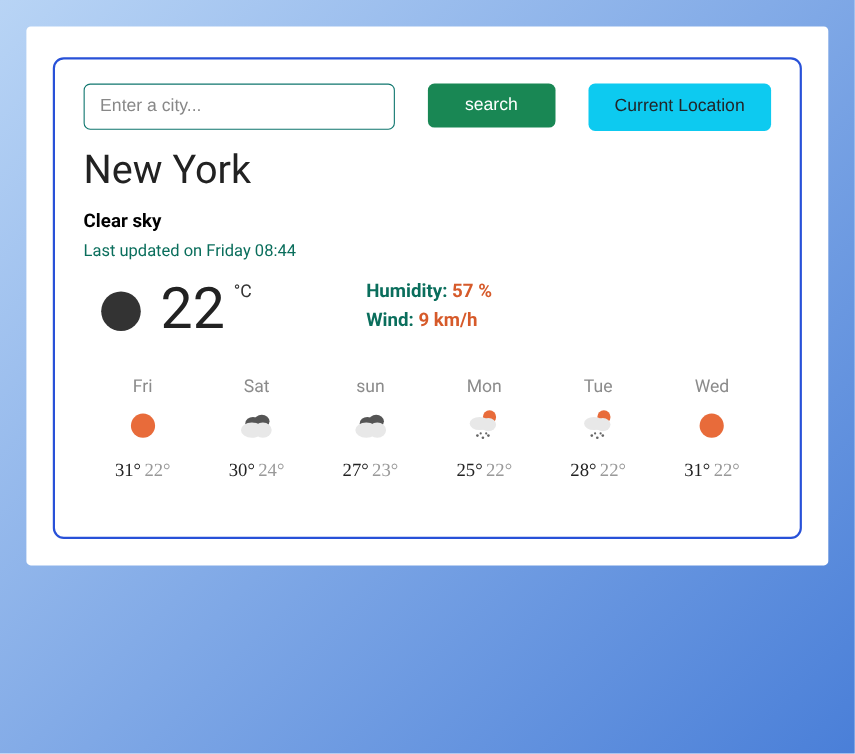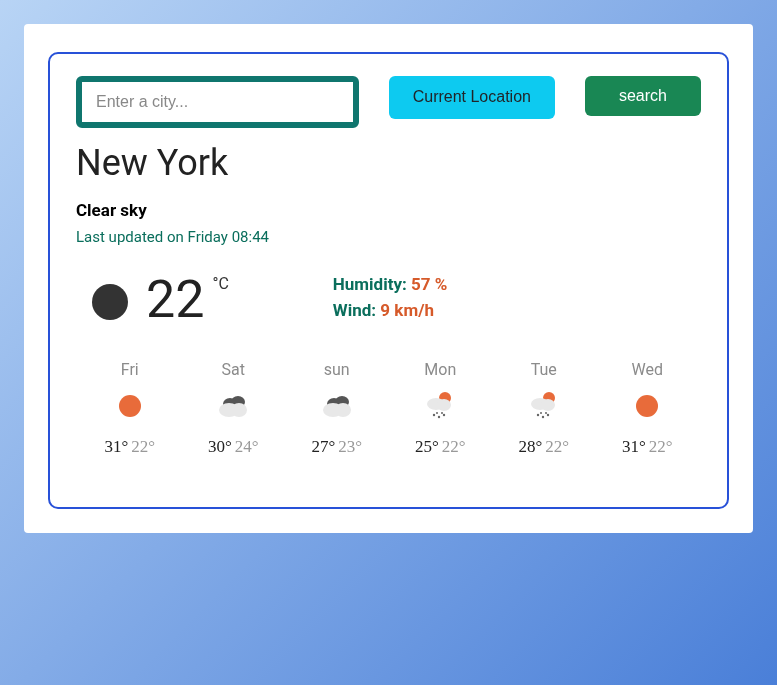--- a/index.html
+++ b/index.html
@@ -24,21 +24,21 @@
     .search-row {
       display: flex;
       gap: 30px;
       align-items: flex-start;
       margin-bottom: 14px;
     }
     .city-input {
       flex: 1;
       padding: 11px 14px;
       font-size: 16px;
-      border: 6px solid #0f766e;
+      border: 1px solid #0f766e;
       border-radius: 6px;
       color: #333;
       outline: none;
     }
     .city-input::placeholder { color: #888; }
     .btn {
       border: none;
       border-radius: 6px;
       padding: 11px 24px;
       font-size: 16px;
@@ -64,21 +64,21 @@
     }
     .condition {
       color: #000000;
       font-weight: 700;
       font-size: 17px;
       margin-bottom: 8px;
     }
     .updated {
       color: #0a6e5c;
       font-size: 15px;
-      margin-bottom: 28px;
+      margin-bottom: 18px;
     }
     .current-row {
       display: flex;
       gap: 28px;
       margin-bottom: 34px;
       margin-left: 16px;
     }
     .current-main {
       display: flex;
       align-items: flex-start;
@@ -163,22 +163,22 @@
     .icon-cloud svg { display:block; }
   </style>
 </head>
 <body>
 
 <div class="app">
   <div class="card">
 
     <div class="search-row">
       <input class="city-input" placeholder="Enter a city..." style="">
+      <button class="btn btn-search">search</button>
       <button class="btn btn-location">Current Location</button>
-      <button class="btn btn-search">search</button>
     </div>
 
     <h1 class="city-title">New York</h1>
 
     <div class="condition">Clear sky</div>
     <div class="updated">
       <span>Last updated on </span><span>Friday 08:44</span>
     </div>
 
     <div class="current-row">

